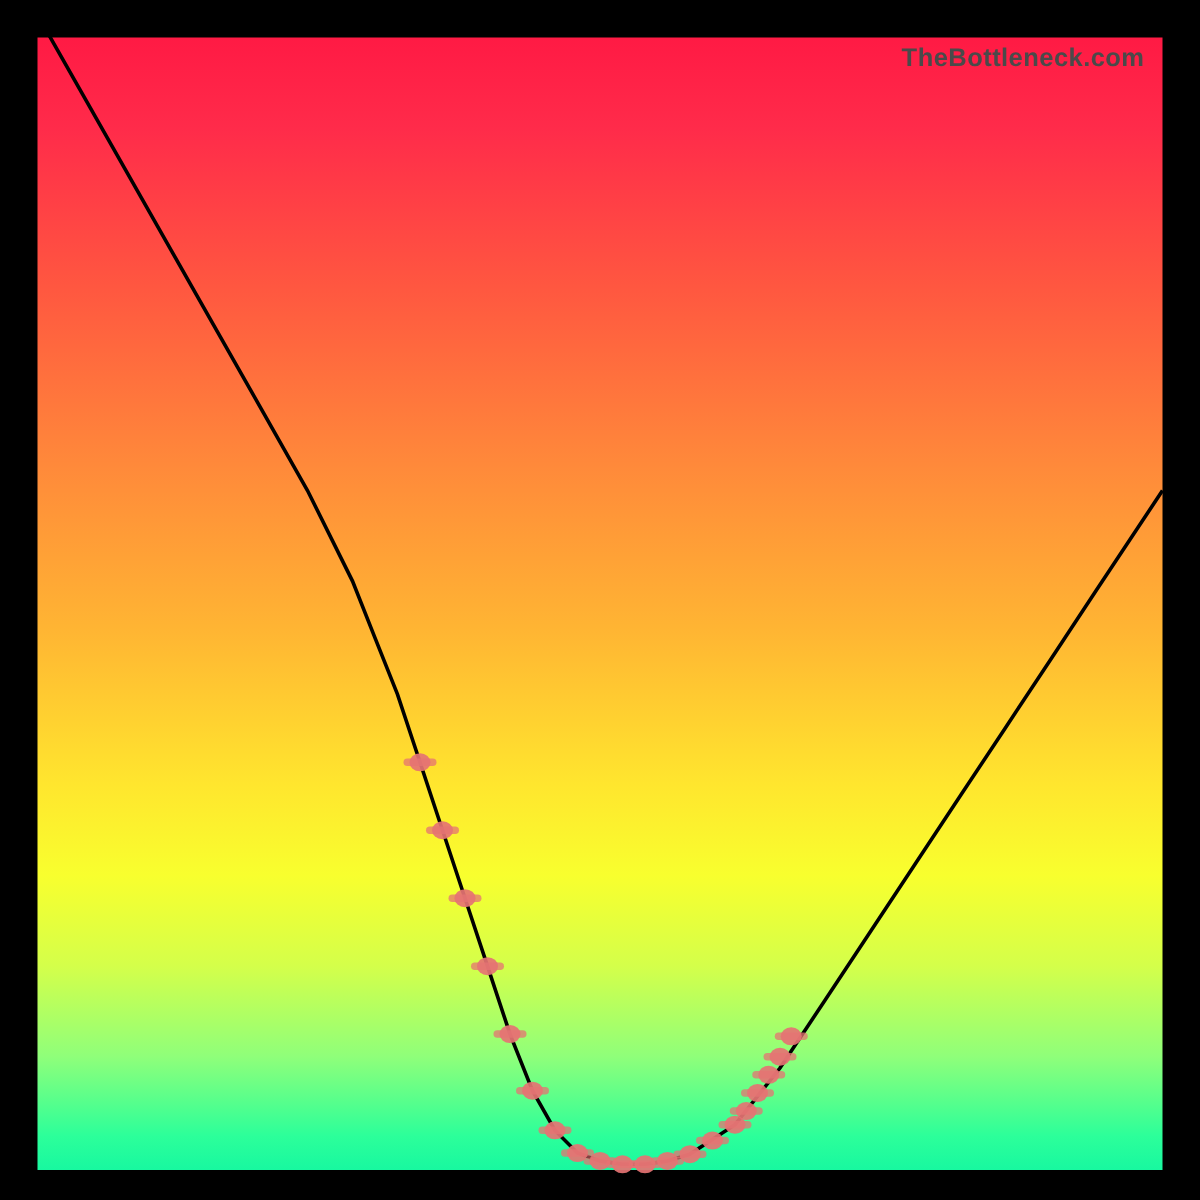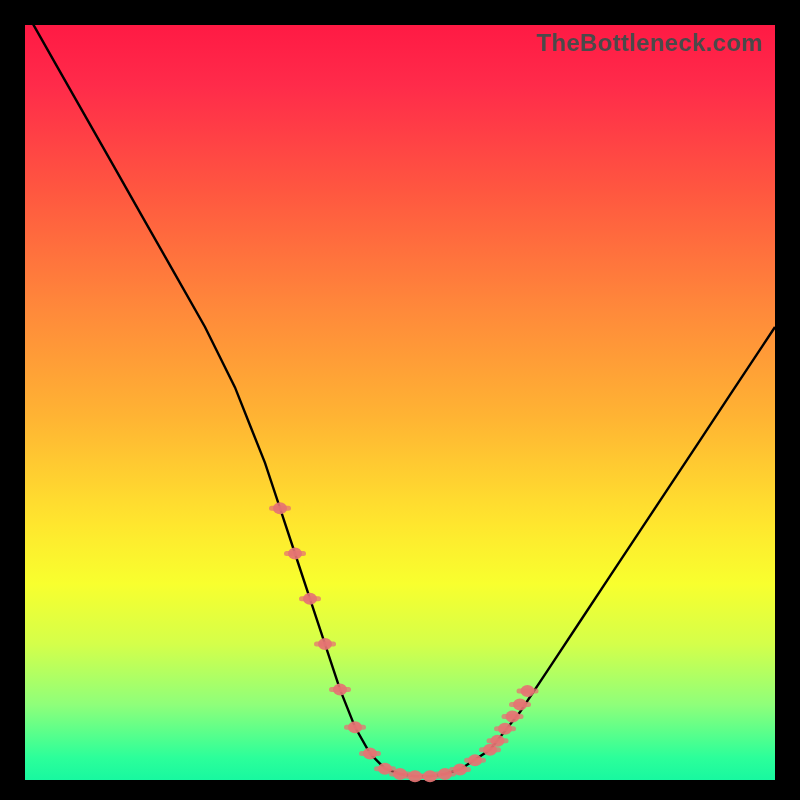--- a/index.html
+++ b/index.html
@@ -37,21 +37,21 @@
       #d4ff4a 82%,
       #8fff7a 90%,
       #2cff9a 97%,
       #18f8a0 100%);
   }
   .watermark {
     position: absolute;
     top: 4px;
     right: 12px;
     color: #4a4a4a;
-    font-size: 24px;
+    font-size: 17px;
     font-weight: 600;
     letter-spacing: 0.3px;
     user-select: none;
   }
   svg.curve {
     position: absolute;
     left: 0;
     top: 0;
     width: 750px;
     height: 755px;

